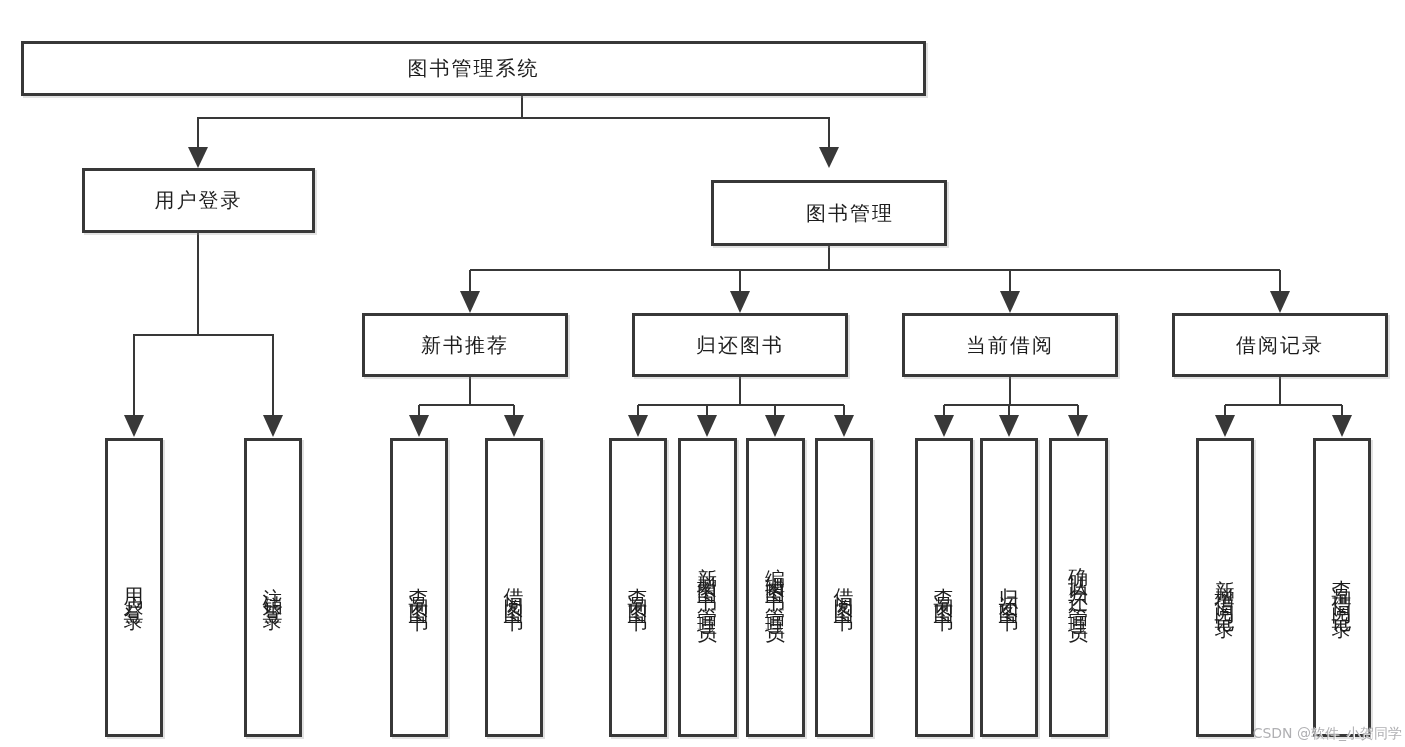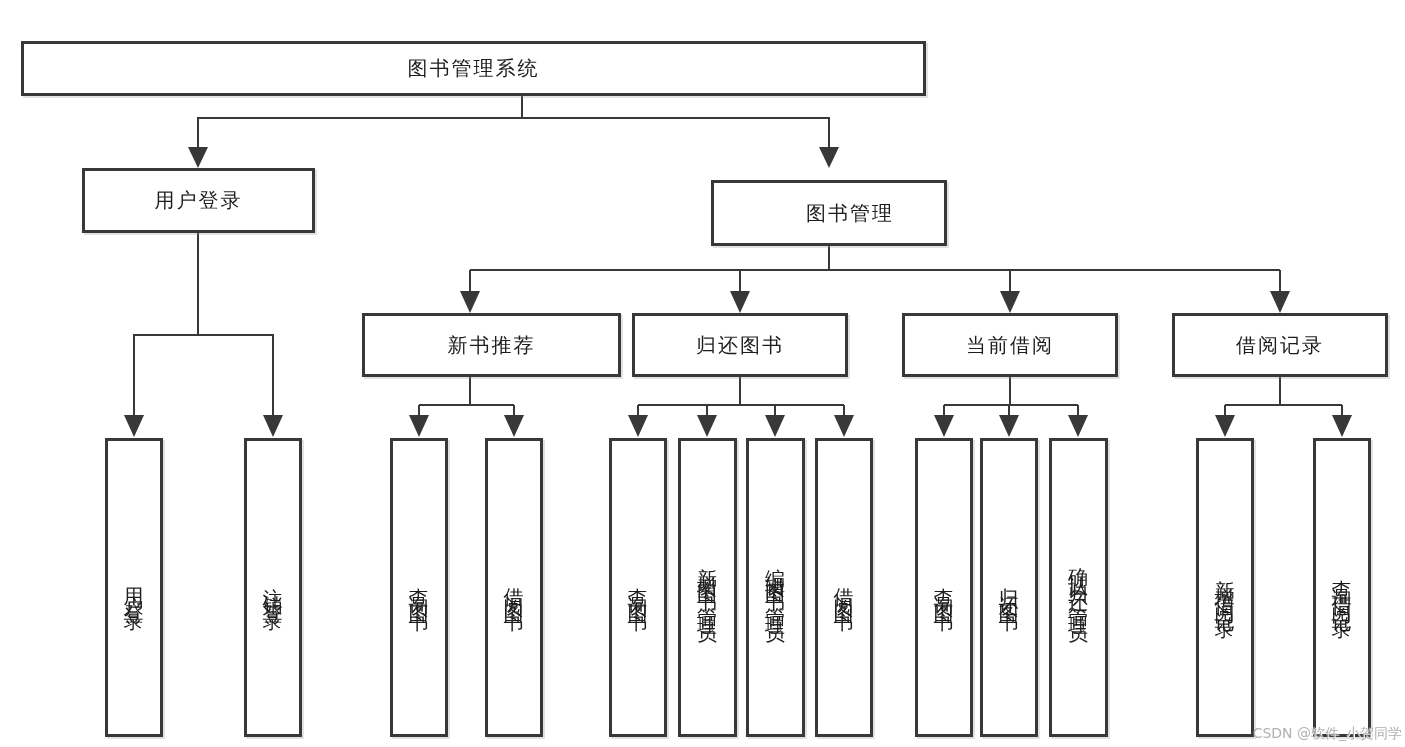--- a/index.html
+++ b/index.html
@@ -108,21 +108,21 @@
     <span>图书管理系统</span>
   </div>
 
   <div class="node" style="left:82px; top:168px; width:233px; height:65px;">
     <span>用户登录</span>
   </div>
   <div class="node" style="left:711px; top:180px; width:236px; height:66px;padding-left:42px;">
     <span>图书管理</span>
   </div>
 
-  <div class="node" style="left:362px; top:313px; width:259px; height:64px;">
+  <div class="node" style="left:362px; top:313px; width:206px; height:64px;">
     <span>新书推荐</span>
   </div>
   <div class="node" style="left:632px; top:313px; width:216px; height:64px;">
     <span>归还图书</span>
   </div>
   <div class="node" style="left:902px; top:313px; width:216px; height:64px;font-family:Liberation Mono, monospace;">
     <span>当前借阅</span>
   </div>
   <div class="node" style="left:1172px; top:313px; width:216px; height:64px;">
     <span>借阅记录</span>

